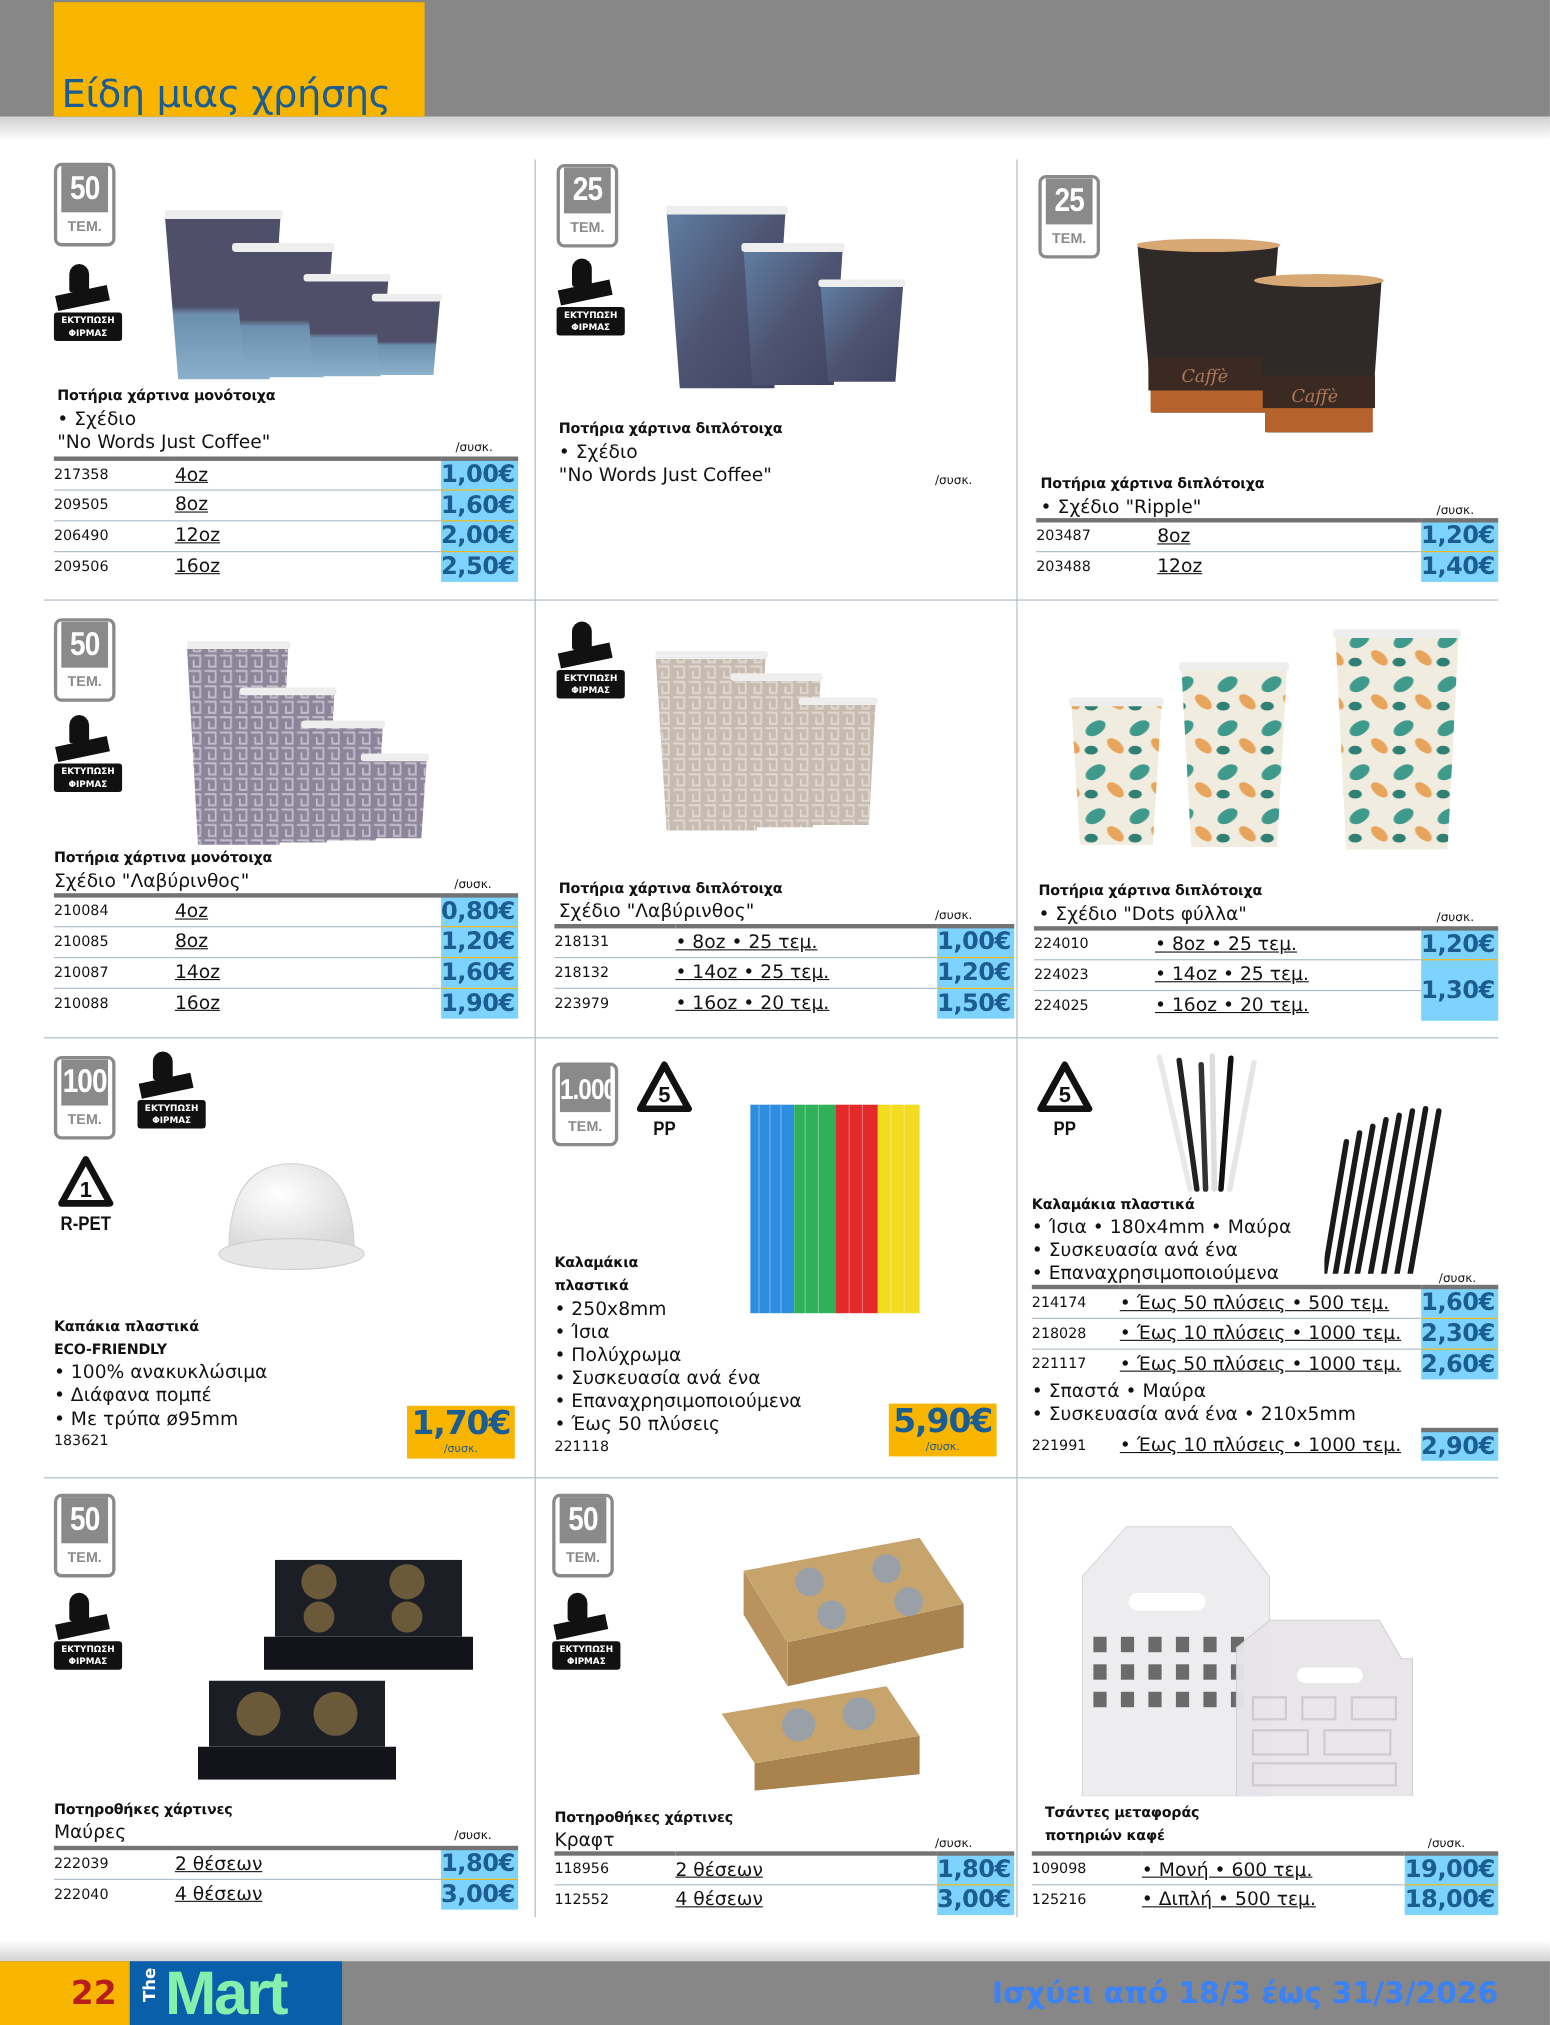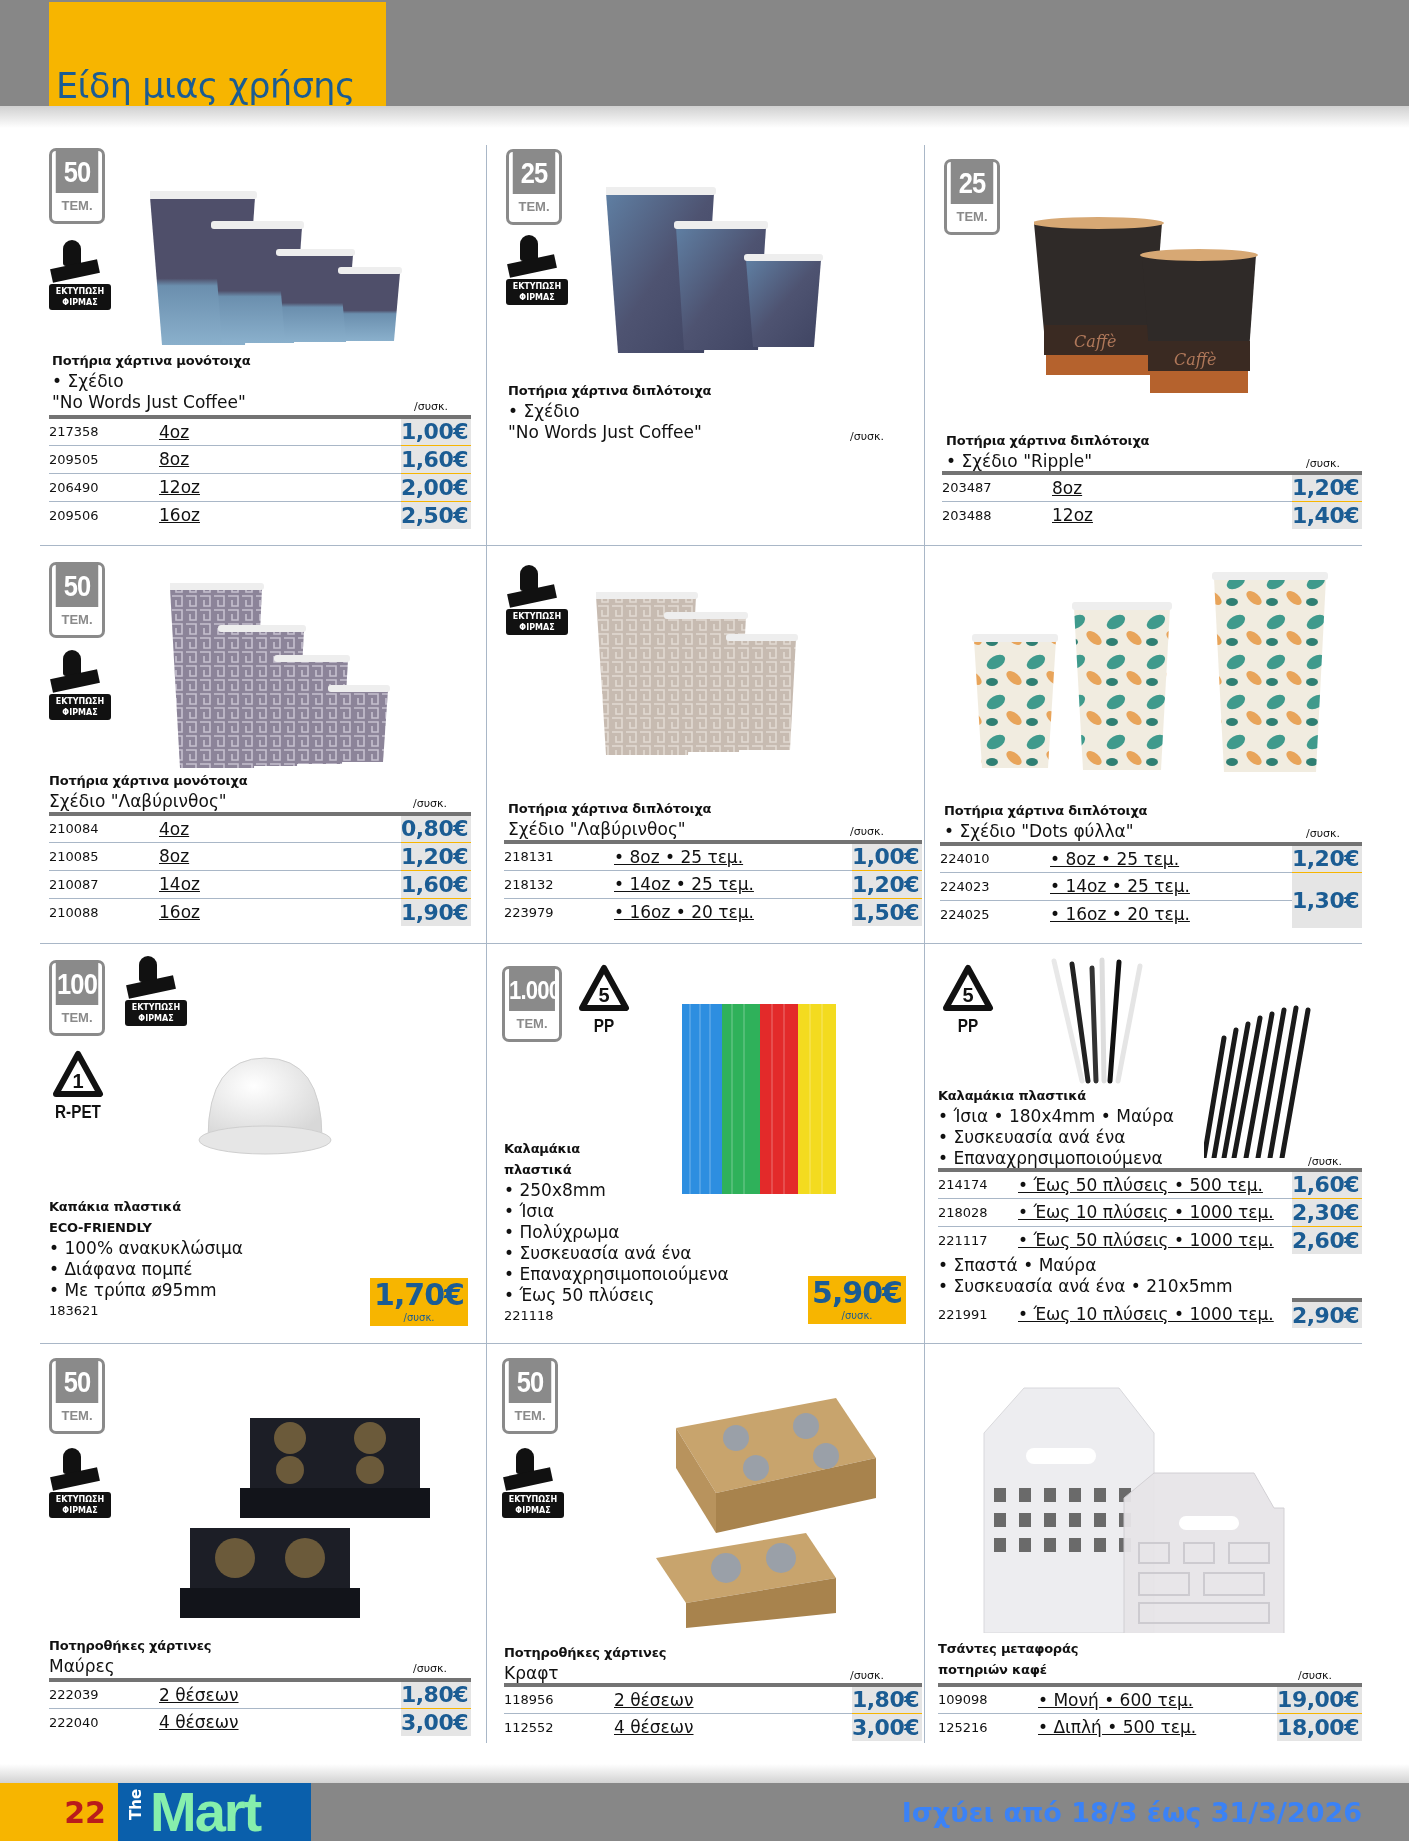--- a/index.html
+++ b/index.html
@@ -52,21 +52,21 @@
   .recycle .rlabel { font-family: "Liberation Sans", sans-serif; font-size: 18px; font-weight: bold; color: #111; margin-top: -2px; transform: scaleX(0.85); }
 
   .title { font-weight: bold; font-size: 13px; line-height: 21px; color: #111; letter-spacing: -0.2px; }
   .line { font-size: 17px; line-height: 21px; color: #111; }
   .per-pack { position: absolute; font-size: 11px; color: #111; }
 
   table.rows { position: absolute; border-collapse: collapse; }
   table.rows td { height: 28px; border-top: 1px solid #a9b7c7; font-size: 17px; padding: 0; vertical-align: middle; }
   table.rows td.code { font-size: 13px; width: 110px; }
   table.rows td.size { text-align: left; text-decoration: underline; }
-  table.rows td.price { width: 68px; background: #e5e5e5; color: #1b5c93; font-weight: bold; font-size: 22px; text-align: right; padding-right: 3px; border-top: 1px solid #f7b500; letter-spacing: -0.5px; }
+  table.rows td.price { width: 68px; background: #7dd3fc; color: #1b5c93; font-weight: bold; font-size: 22px; text-align: right; padding-right: 3px; border-top: 1px solid #f7b500; letter-spacing: -0.5px; }
   table.rows tr:first-child td { border-top: 4px solid #737373; }
 
   .price-box { position: absolute; background: #f7b500; color: #1b5c93; text-align: center; }
   .price-box .p { font-weight: bold; font-size: 30px; line-height: 34px; letter-spacing: -1px; }
   .price-box .u { font-size: 10px; line-height: 12px; }
 
   .img { position: absolute; }
 </style>
 </head>
 <body>
@@ -634,21 +634,21 @@
     <rect x="225" y="143" width="60" height="14" rx="7" fill="#fff"></rect>
     <g stroke="#cdcbd0" stroke-width="2" fill="none">
       <rect x="185" y="170" width="30" height="20"></rect>
         <rect x="230" y="170" width="30" height="20"></rect>
         <rect x="275" y="170" width="40" height="20"></rect>
       <rect x="185" y="200" width="50" height="22"></rect>
         <rect x="250" y="200" width="60" height="22"></rect>
       <rect x="185" y="230" width="130" height="20"></rect>
     </g>
   </svg>
-  <div style="position:absolute; left:14px; top:290px; width:300px;">
+  <div style="position:absolute; left:26px; top:290px; width:300px;">
     <div class="title">Τσάντες μεταφοράς</div>
     <div class="title">ποτηριών καφέ</div>
   </div>
   <div class="per-pack" style="left:374px; top:321px;">/συσκ.</div>
   <table class="rows" style="left:14px; top:335px; width:424px;">
     <tbody>
         <tr>
           <td class="code" style="width:100px;">109098</td>
           <td class="size">• Μονή • 600 τεμ.</td>
           <td class="price" style="width:80px;">19,00€</td>

